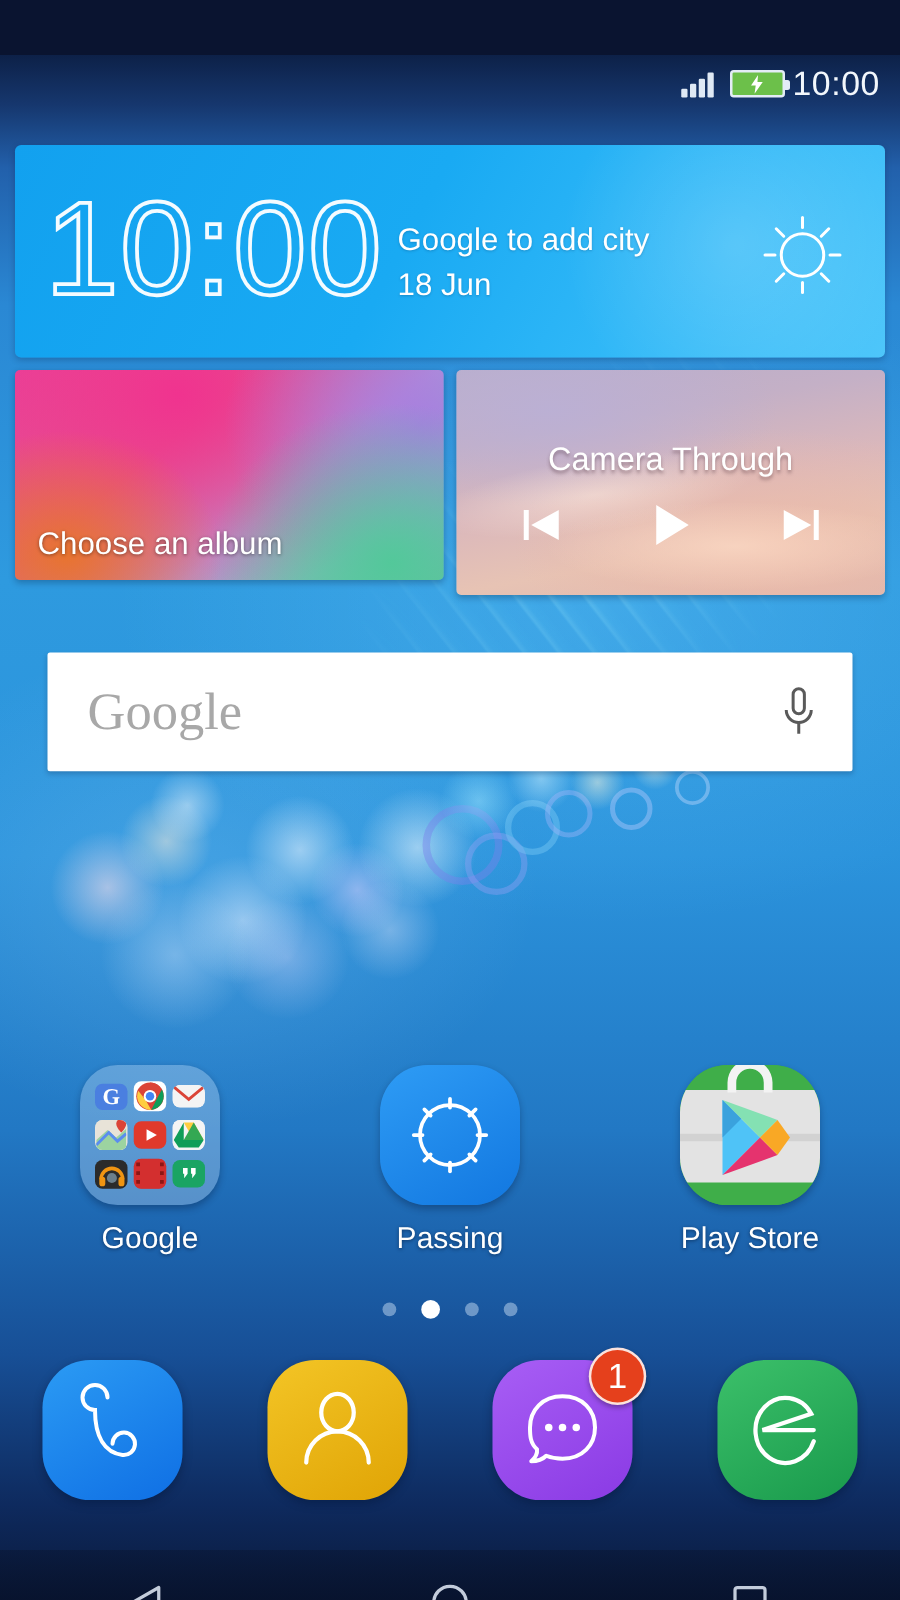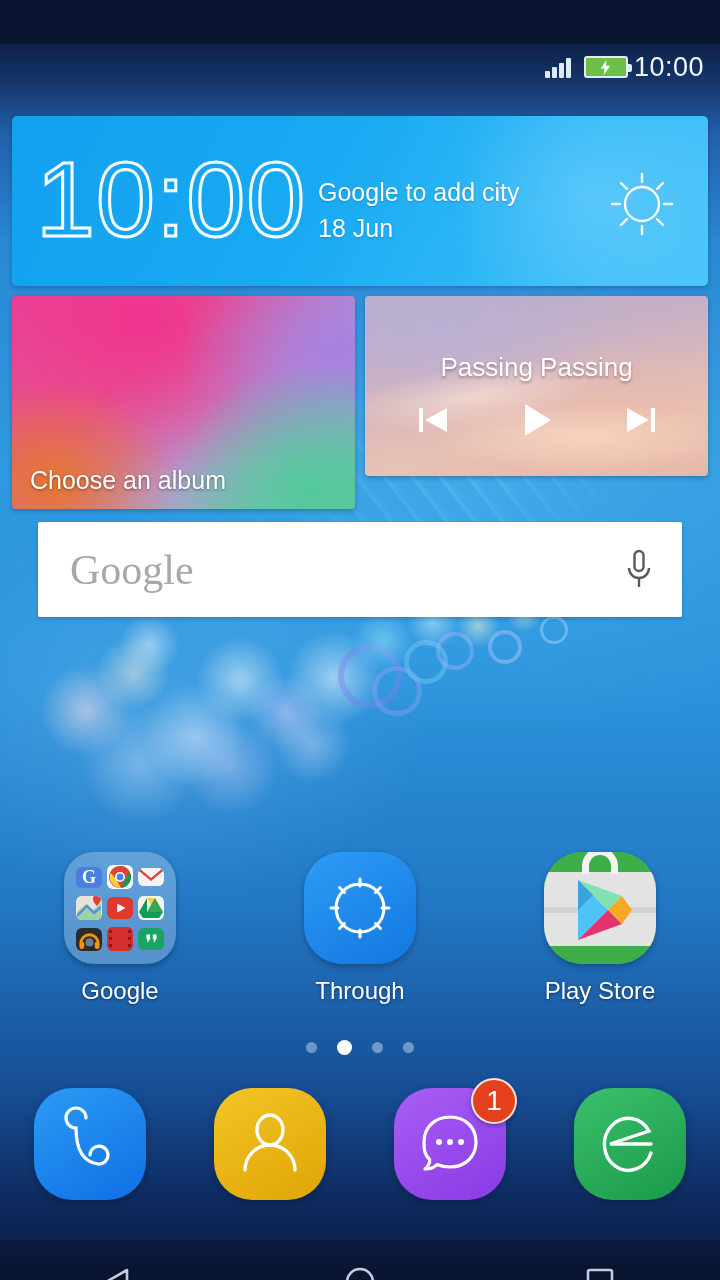--- a/index.html
+++ b/index.html
@@ -137,21 +137,21 @@
     position: absolute; left: 306px; top: 98px;
     font-size: 25px; color: #ffffff;
     text-shadow: 0 1px 2px rgba(0,40,80,0.25);
   }
   .clock-sun { position: absolute; right: 30px; top: 52px; width: 72px; height: 72px; }
 
   
   .photo-widget {
     position: absolute;
     left: 12px; top: 252px;
-    width: 343px; height: 213px;
+    width: 343px; height: 168px;
     border-radius: 4px;
     overflow: hidden;
     box-shadow: 0 2px 5px rgba(0,20,50,0.28);
     background:
       radial-gradient(ellipse 200px 160px at 12% 88%, #e8742f 0%, rgba(232,116,47,0) 62%),
       radial-gradient(ellipse 230px 200px at 88% 92%, #53c89a 0%, rgba(83,200,154,0) 64%),
       radial-gradient(ellipse 240px 200px at 95% 26%, #a77fe0 0%, rgba(167,127,224,0) 66%),
       radial-gradient(ellipse 300px 240px at 38% 12%, #f0338f 0%, rgba(240,51,143,0) 70%),
       linear-gradient(140deg, #e8459a 0%, #e0608a 35%, #b59ad2 62%, #77c3b6 88%, #6dbf9f 100%);
   }
@@ -373,21 +373,21 @@
     </svg>
   </div>
 
   <div class="photo-widget">
     <div class="photo-label">Choose an album</div>
   </div>
 
   <div class="music-widget">
     <div class="mw-cloud1"></div>
     <div class="mw-cloud2"></div>
-    <div class="music-title">Passing Passing</div>
+    <div class="music-title">Camera Through</div>
     <div class="music-controls">
       <div class="mc-btn">
         <svg width="40" height="40" viewBox="0 0 40 40" aria-hidden="true">
           <rect x="6" y="8" width="4" height="24" fill="#ffffff"></rect>
           <polygon points="34,8 34,32 12,20" fill="#ffffff"></polygon>
         </svg>
       </div>
       <div class="mc-btn">
         <svg width="44" height="44" viewBox="0 0 44 44" aria-hidden="true">
           <polygon points="10,6 10,38 36,22" fill="#ffffff"></polygon>
@@ -498,21 +498,21 @@
             <line x1="38" y1="60" x2="38" y2="67"></line>
             <line x1="9" y1="38" x2="16" y2="38"></line>
             <line x1="60" y1="38" x2="67" y2="38"></line>
             <line x1="17.5" y1="17.5" x2="22.5" y2="22.5"></line>
             <line x1="53.5" y1="53.5" x2="58.5" y2="58.5"></line>
             <line x1="58.5" y1="17.5" x2="53.5" y2="22.5"></line>
             <line x1="22.5" y1="53.5" x2="17.5" y2="58.5"></line>
           </g>
         </svg>
       </div>
-      <div class="app-label">Through</div>
+      <div class="app-label">Passing</div>
     </div>
 
 
     <div class="app">
       <div class="app-icon squircle" style="background:#3fae49; overflow:hidden;">
         <svg width="112" height="112" viewBox="0 0 112 112" aria-hidden="true">
           <rect x="0" y="0" width="112" height="112" fill="#3fae49"></rect>
           <rect x="0" y="20" width="112" height="74" fill="#e3e3e3"></rect>
           <rect x="0" y="55" width="112" height="6" fill="#d2d2d2"></rect>
           <path d="M38,14 a18,18 0 0 1 36,0 v8 h-7 v-8 a11,11 0 0 0 -22,0 v8 h-7 z" fill="#f3f3f3"></path>

